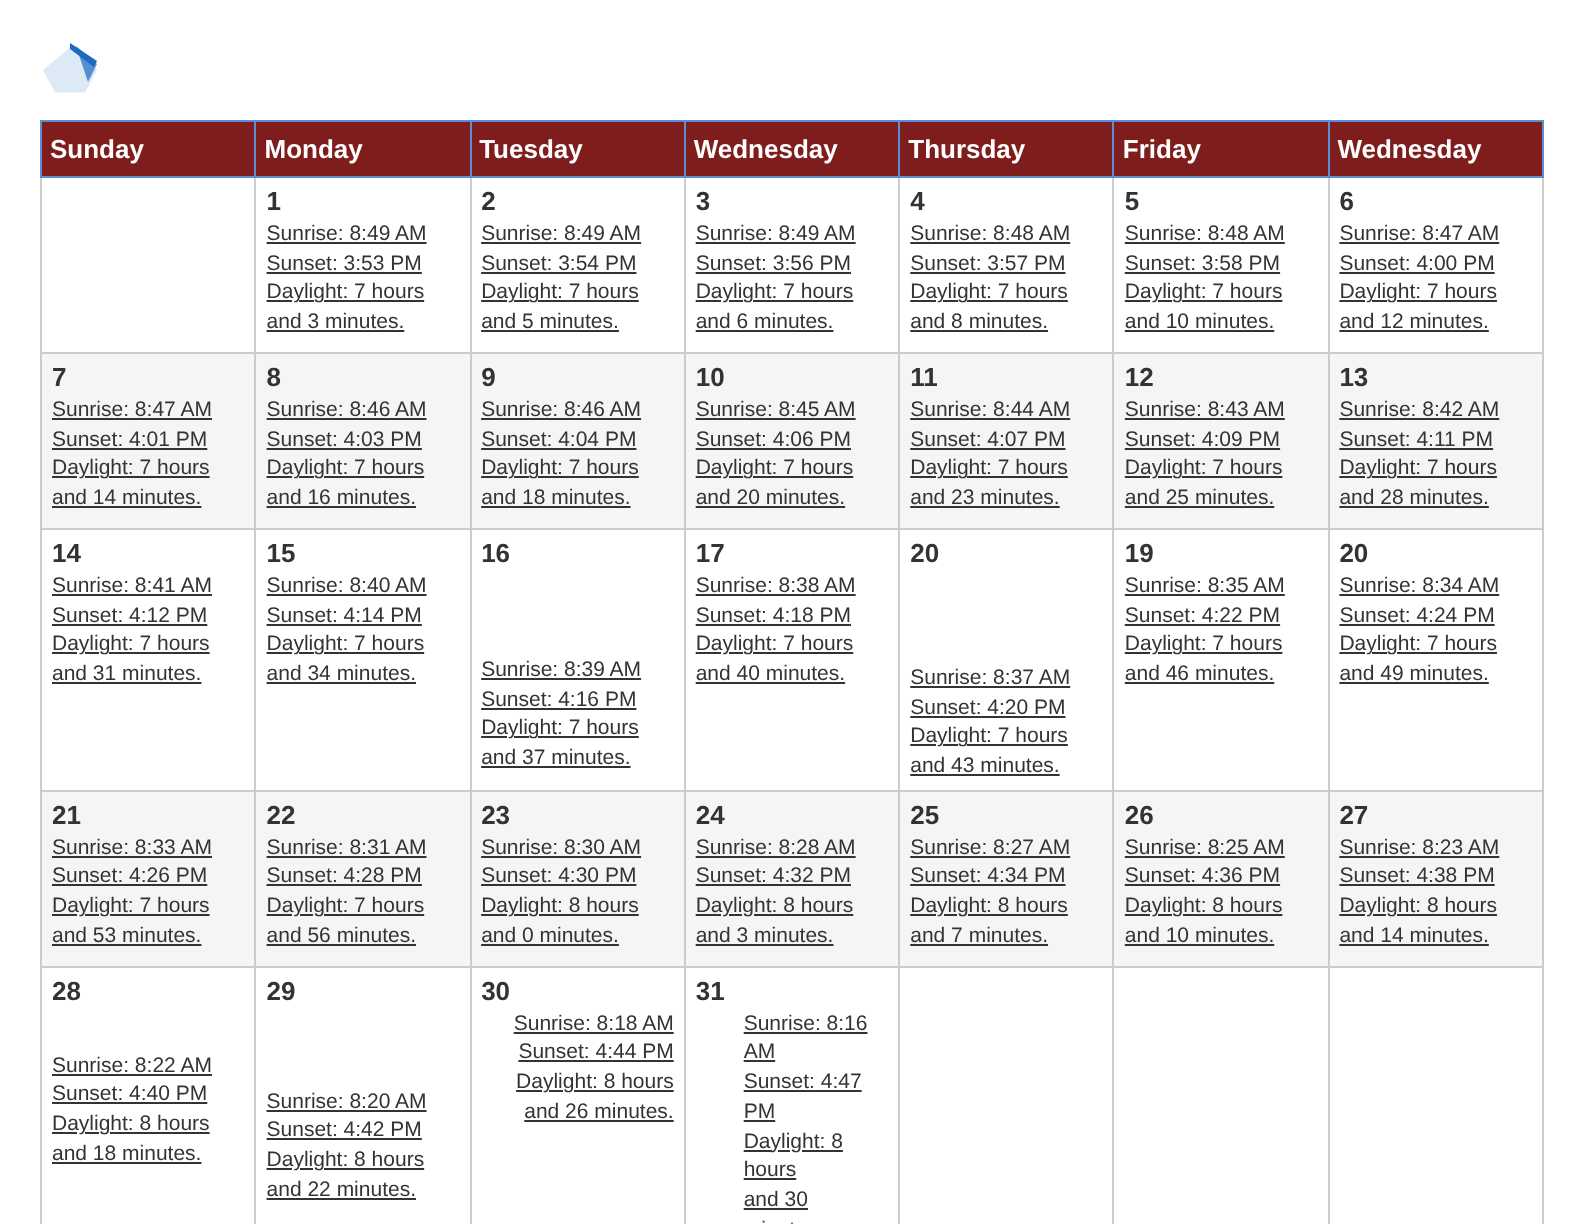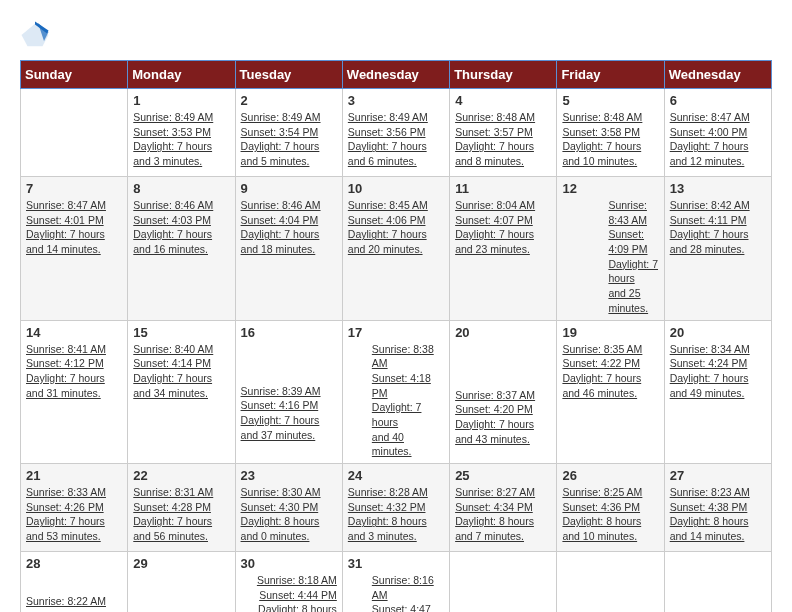--- a/index.html
+++ b/index.html
@@ -188,28 +188,28 @@
         </td>
         <td>
           <div class="day-number">10</div>
           <div class="day-info" style="white-space: pre-line;">Sunrise: 8:45 AM
 Sunset: 4:06 PM
 Daylight: 7 hours
 and 20 minutes.</div>
         </td>
         <td>
           <div class="day-number">11</div>
-          <div class="day-info" style="white-space: pre-line;">Sunrise: 8:04 AM
+          <div class="day-info" style="white-space: pre-line;">Sunrise: 8:44 AM
 Sunset: 4:07 PM
 Daylight: 7 hours
 and 23 minutes.</div>
         </td>
         <td>
           <div class="day-number">12</div>
-          <div class="day-info" style="white-space: pre-line; margin-left: 46px;">Sunrise: 8:43 AM
+          <div class="day-info" style="white-space: pre-line;">Sunrise: 8:43 AM
 Sunset: 4:09 PM
 Daylight: 7 hours
 and 25 minutes.</div>
         </td>
         <td>
           <div class="day-number">13</div>
           <div class="day-info" style="white-space: pre-line;">Sunrise: 8:42 AM
 Sunset: 4:11 PM
 Daylight: 7 hours
 and 28 minutes.</div>
@@ -232,21 +232,21 @@
         </td>
         <td>
           <div class="day-number">16</div>
           <div class="day-info" style="white-space: pre-line; margin-top: 44px;">Sunrise: 8:39 AM
 Sunset: 4:16 PM
 Daylight: 7 hours
 and 37 minutes.</div>
         </td>
         <td>
           <div class="day-number">17</div>
-          <div class="day-info" style="white-space: pre-line; margin-left: 24px;">Sunrise: 8:38 AM
+          <div class="day-info" style="white-space: pre-line;">Sunrise: 8:38 AM
 Sunset: 4:18 PM
 Daylight: 7 hours
 and 40 minutes.</div>
         </td>
         <td>
           <div class="day-number">20</div>
           <div class="day-info" style="white-space: pre-line; margin-top: 48px;">Sunrise: 8:37 AM
 Sunset: 4:20 PM
 Daylight: 7 hours
 and 43 minutes.</div>

